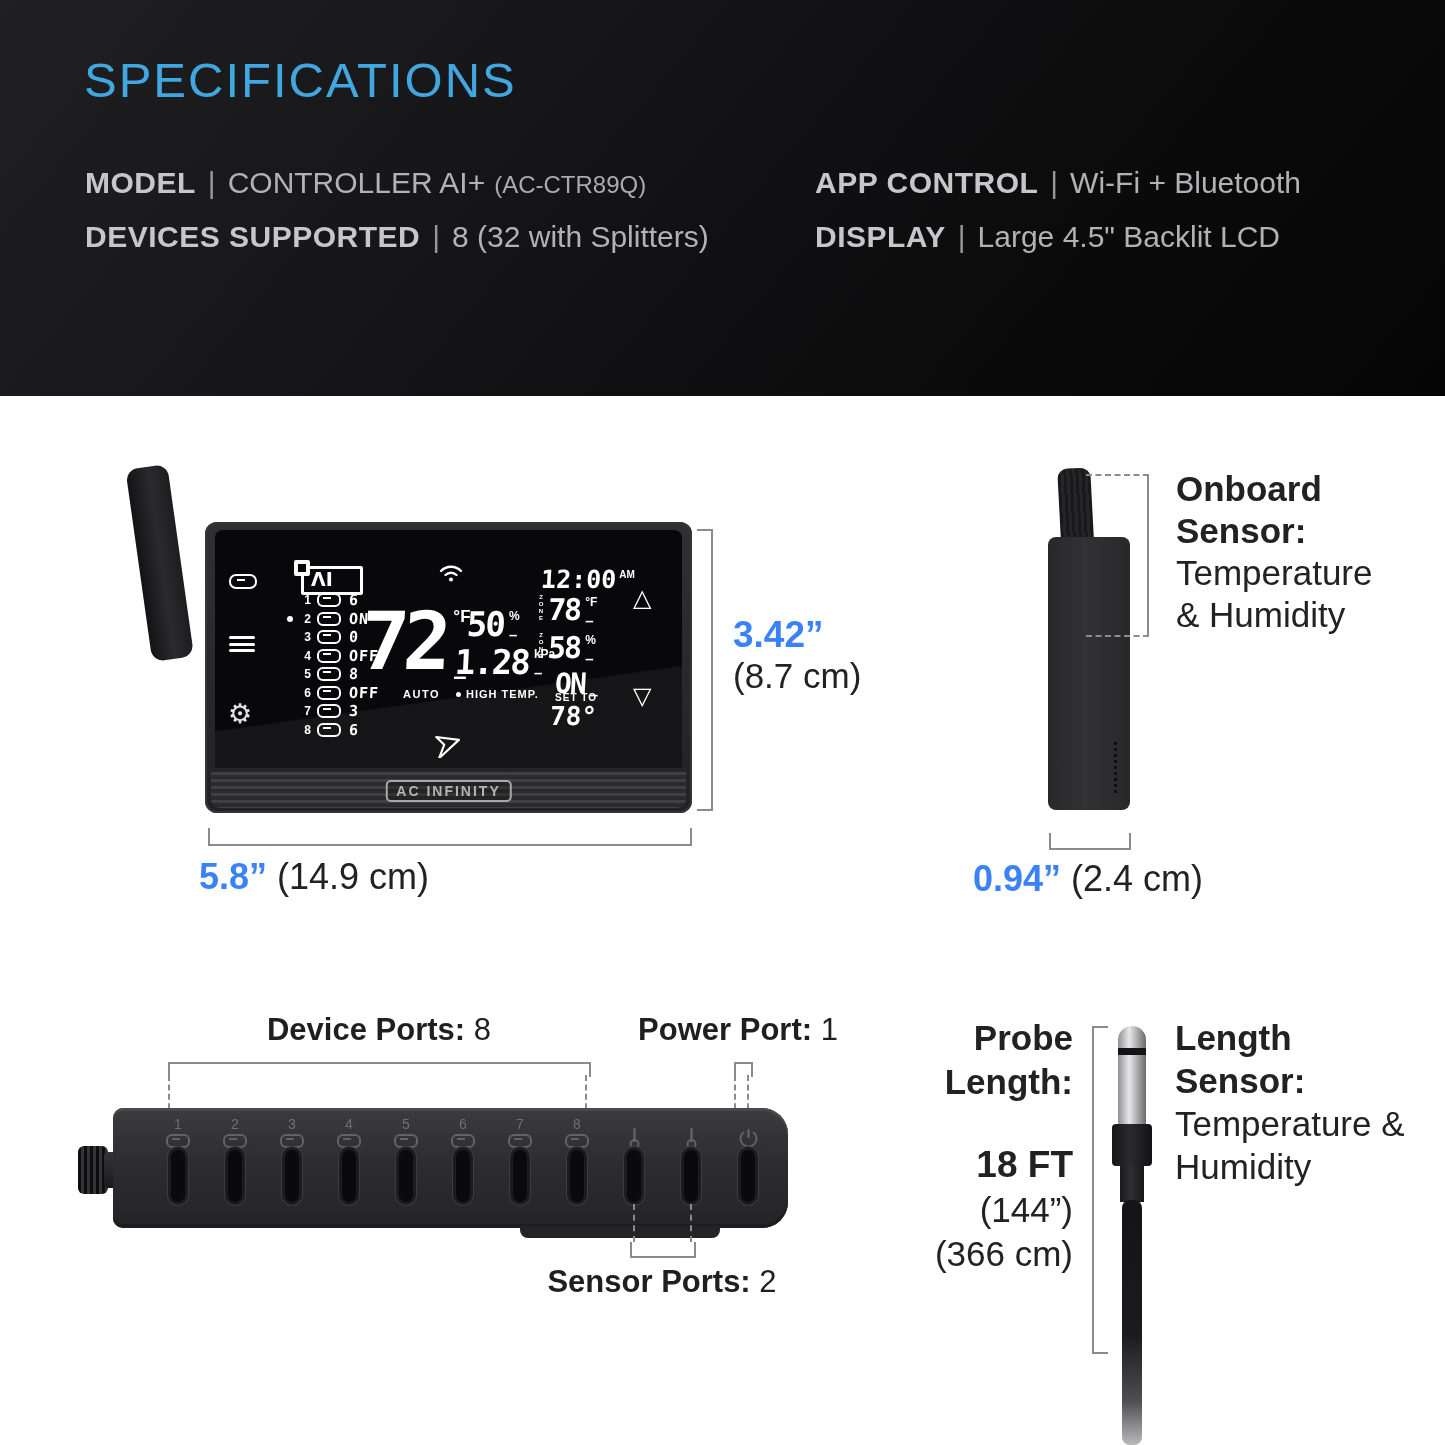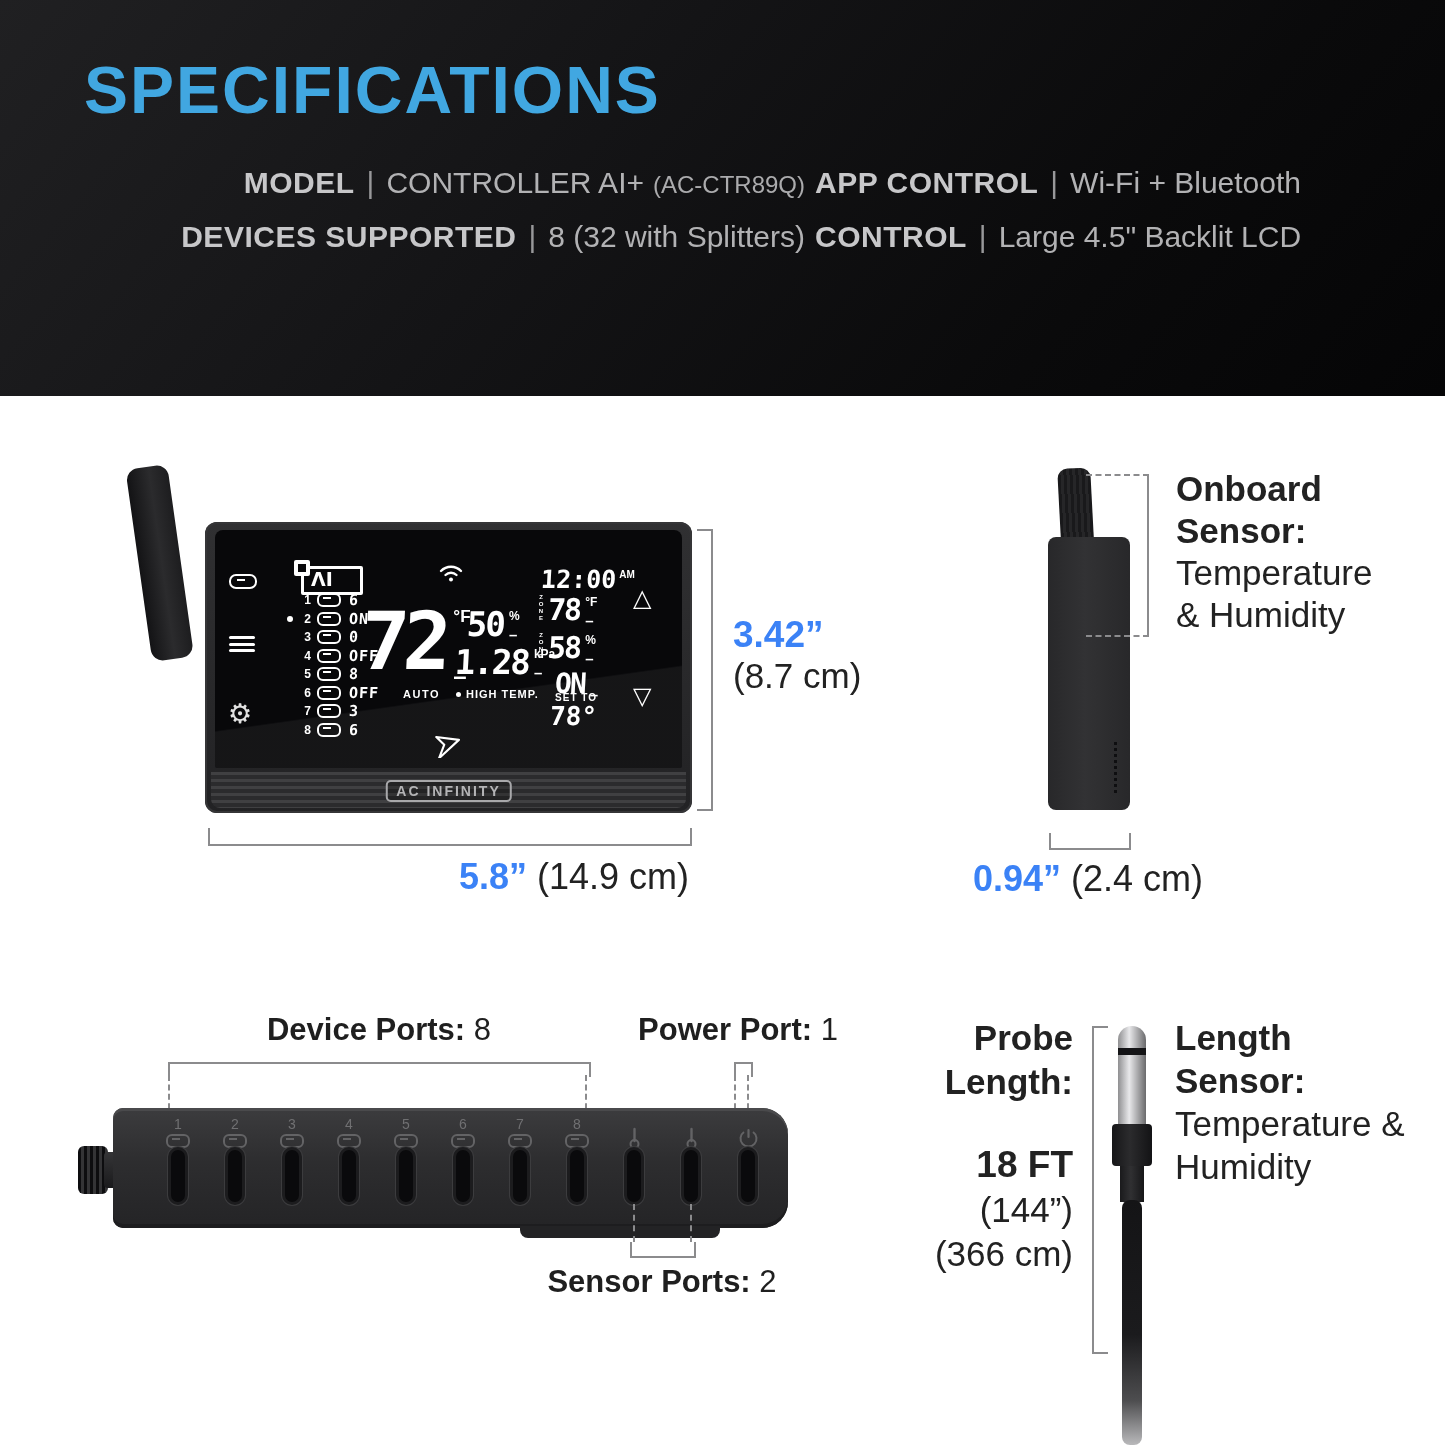--- a/index.html
+++ b/index.html
@@ -3,24 +3,24 @@
 <meta charset="utf-8">
 <style>
   html,body{margin:0;padding:0;background:#e8e8e8;}
   .page{position:relative;width:1445px;height:1445px;background:#ffffff;overflow:hidden;
         font-family:"Liberation Sans",sans-serif;}
   .abs{position:absolute;}
 
   
   .hdr{position:absolute;left:0;top:0;width:1445px;height:396px;
        background:linear-gradient(130deg,#202022 0%,#141416 40%,#0a0a0b 75%,#050506 100%);}
-  .hdr-title{position:absolute;left:84px;top:52px;font-size:66px;font-weight:700;
+  .hdr-title{position:absolute;left:84px;top:52px;font-size:49px;font-weight:400;
              letter-spacing:2px;color:#41a7e1;text-align:right;}
   .spec-col{position:absolute;top:166px;display:flex;flex-direction:column;gap:20px;}
-  .spec-col.left{left:85px;width:720px;text-align:right;}
+  .spec-col.left{left:85px;width:720px;}
   .spec-col.right{left:815px;width:600px;}
   .spec-row{font-size:30px;color:#b7b7b9;white-space:nowrap;}
   .slabel{font-weight:700;color:#c7c7c9;letter-spacing:.5px;}
   .ssep{margin:0 12px;color:#98989a;font-weight:400;}
   .sval{color:#b2b2b4;}
   .snote{margin-left:9px;font-size:24px;color:#ababad;}
 
   
   .bl{border-color:#8b8b8d !important;}
 
@@ -141,21 +141,21 @@
       <div class="spec-row">
         <span class="slabel">DEVICES SUPPORTED</span><span class="ssep">|</span><span class="sval">8 (32 with Splitters)</span>
       </div>
     </div>
 
     <div class="spec-col right">
       <div class="spec-row">
         <span class="slabel">APP CONTROL</span><span class="ssep">|</span><span class="sval">Wi-Fi + Bluetooth</span>
       </div>
       <div class="spec-row">
-        <span class="slabel">CONTROL</span><span class="ssep">|</span><span class="sval">Large 4.5" Backlit LCD</span>
+        <span class="slabel">DISPLAY</span><span class="ssep">|</span><span class="sval">Large 4.5" Backlit LCD</span>
       </div>
     </div>
   </div>
 
   <div class="abs antenna-front"></div>
 
   <div class="abs ctl-body">
     <div class="screen">
 
       <div class="lcd-usb">
@@ -333,21 +333,21 @@
 
   <div class="abs bl" style="left:697px;top:529px;width:16px;border-top:2px solid"></div>
   <div class="abs bl" style="left:711px;top:529px;height:282px;border-left:2px solid"></div>
   <div class="abs bl" style="left:697px;top:809px;width:16px;border-top:2px solid"></div>
   <div class="abs" style="left:733px;top:614px;font-size:37px">
     <div class="dim-b">3.42”</div>
     <div class="dim-r" style="font-size:35px;">(8.7 cm)</div>
   </div>
 
   <div class="abs bl" style="left:208px;top:828px;width:480px;height:16px;border-left:2px solid;border-right:2px solid;border-bottom:2px solid"></div>
-  <div class="abs" style="left:207px;top:856px;width:482px;text-align:right;font-size:36px">
+  <div class="abs" style="left:199px;top:856px;width:482px;text-align:left;font-size:36px">
     <span class="dim-b">5.8”</span><span class="dim-r"> (14.9 cm)</span>
   </div>
 
   <div class="abs side-ant"></div>
   <div class="abs side-body"></div>
   <div class="abs spk"></div>
 
   <div class="abs bl" style="left:1086px;top:474px;width:63px;border-top:2px dashed"></div>
   <div class="abs bl" style="left:1086px;top:635px;width:63px;border-top:2px dashed"></div>
   <div class="abs bl" style="left:1147px;top:474px;height:163px;border-left:2px solid"></div>

